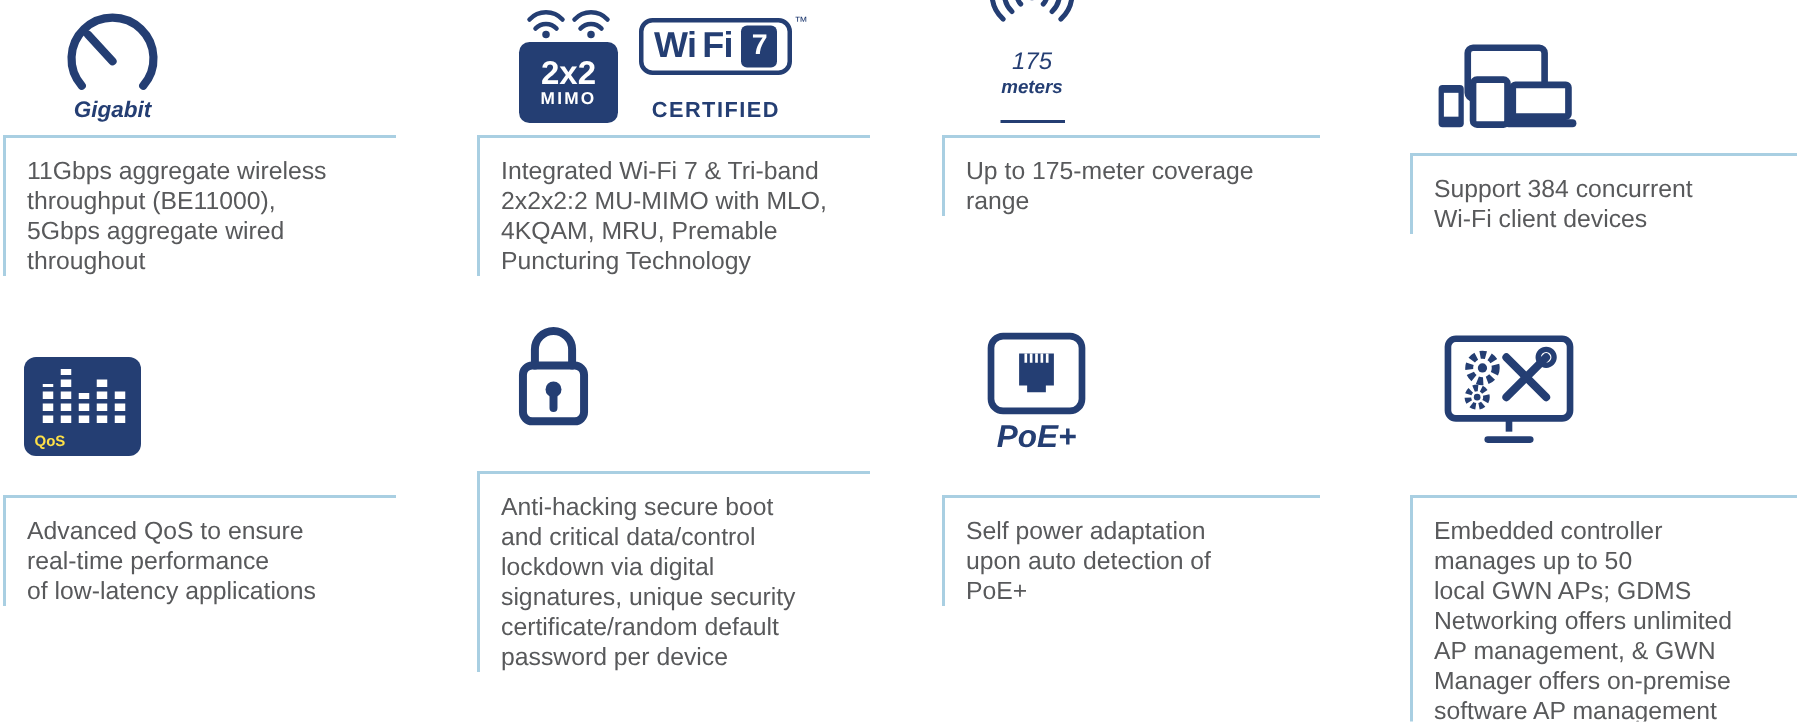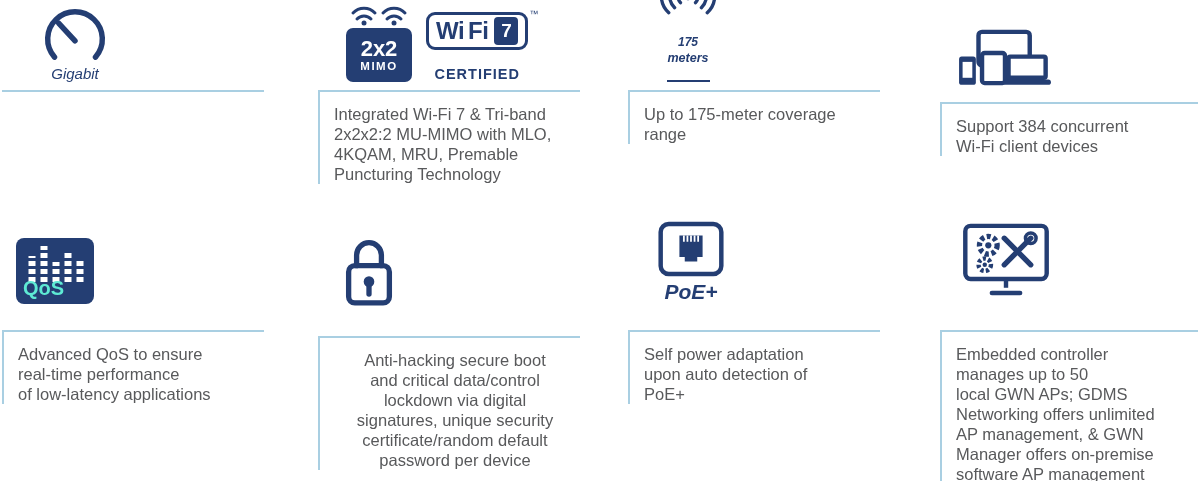--- a/index.html
+++ b/index.html
@@ -22,47 +22,47 @@
     border-left:2px solid var(--line);
     padding:12px 4px 0 14px;
     color:var(--text);font-size:16.5px;line-height:20px;
     white-space:pre-line;
   }
   .icon{color:var(--navy);}
   svg{display:block;}
 
   
   .gauge-wrap{display:flex;flex-direction:column;align-items:center;}
-  .gauge-label{font-size:15px;font-weight:normal;font-style:italic;color:var(--navy);margin-top:1px;}
+  .gauge-label{font-size:15px;font-weight:bold;font-style:italic;color:var(--navy);margin-top:1px;}
 
   
   .mimo-group{display:flex;align-items:flex-end;gap:14px;}
   .mimo-stack{display:flex;flex-direction:column;align-items:center;}
   .mimo-box{width:66px;height:54px;background:var(--navy);border-radius:7px;color:#fff;
     display:flex;flex-direction:column;align-items:center;justify-content:center;}
   .mimo-top{font-size:22px;font-weight:bold;line-height:22px;}
   .mimo-bottom{font-size:11.5px;font-weight:bold;letter-spacing:1.5px;line-height:13px;}
   .wifi7-stack{display:flex;flex-direction:column;align-items:center;}
   .wifi7-box{position:relative;display:flex;align-items:center;gap:4px;border:3px solid var(--navy);
     border-radius:9px;padding:2px 7px;background:#fff;}
   .wifi-word{font-size:24px;font-weight:bold;color:var(--navy);letter-spacing:-0.5px;}
   .seven-box{width:24px;height:28px;background:var(--navy);border-radius:4px;color:#fff;
     font-weight:bold;font-size:19px;display:flex;align-items:center;justify-content:center;margin-left:2px;}
   .tm-mark{position:absolute;top:-6px;right:-13px;font-size:9px;color:var(--navy);}
   .certified-label{margin-top:16px;color:var(--navy);font-weight:bold;font-size:14.5px;letter-spacing:1px;}
 
   
   .coverage-stack{display:flex;flex-direction:column;align-items:center;width:96px;}
-  .cov-num{font-size:12px;font-weight:bold;font-style:italic;color:var(--navy);line-height:18px;margin-top:16px;}
+  .cov-num{font-size:16px;font-weight:normal;font-style:italic;color:var(--navy);line-height:18px;margin-top:16px;}
   .cov-unit{font-size:12.5px;font-weight:bold;font-style:italic;color:var(--navy);line-height:15px;
     border-bottom:2px solid var(--navy);padding:0 1px 14px;}
 
   
   .qos-box{position:relative;width:78px;height:66px;background:var(--navy);border-radius:8px;}
-  .qos-label{position:absolute;left:7px;bottom:4px;color:#5eead4;font-weight:bold;font-size:20px;}
+  .qos-label{position:absolute;left:7px;bottom:4px;color:#fde047;font-weight:bold;font-size:10px;}
 
   
   .poe-stack{display:flex;flex-direction:column;align-items:center;}
   .poe-label{margin-top:3px;color:var(--navy);font-weight:bold;font-style:italic;font-size:21px;}
 </style>
 </head>
 <body>
 
 <div>
 
@@ -72,20 +72,24 @@
         <svg width="78" height="56" viewBox="0 0 100 82">
           <g stroke="currentColor" fill="none" stroke-linecap="round">
             <path d="M20 72 A40 40 0 1 1 80 72" stroke-width="8"></path>
             <path d="M50 48 L26 22" stroke-width="8"></path>
           </g>
         </svg>
         <div class="gauge-label">Gigabit</div>
       </div>
     </div>
     <div class="divider"></div>
+    <div class="desc">11Gbps aggregate wireless
+throughput (BE11000),
+5Gbps aggregate wired
+throughout</div>
   </div>
 
   <div class="cell r1" style="left:318px;top:0;width:262px;">
     <div class="icon-zone" style="padding-left:28px;">
       <div class="mimo-group icon">
         <div class="mimo-stack">
           <svg width="60" height="22" viewBox="0 0 60 22">
             <g stroke="currentColor" fill="none" stroke-width="3" stroke-linecap="round">
               <path d="M8 13 A9.5 9.5 0 0 1 22 13"></path>
               <path d="M4 7 A15 15 0 0 1 26 7"></path>
@@ -177,21 +181,21 @@
         </svg>
         <div class="qos-label">QoS</div>
       </div>
     </div>
     <div class="divider"></div>
     <div class="desc">Advanced QoS to ensure
 real-time performance
 of low-latency applications</div>
   </div>
 
-  <div class="cell r2" style="left:318px;top:224px;width:262px;text-align:center;">
+  <div class="cell r2" style="left:318px;top:202px;width:262px;">
     <div class="icon-zone" style="padding-left:20px;">
       <div class="icon">
         <svg width="62" height="78" viewBox="0 0 70 88">
           <g stroke="currentColor" fill="none" stroke-width="6" stroke-linecap="round">
             <path d="M21 38 V26 a14 14 0 0 1 28 0 V38"></path>
             <rect x="12" y="38" width="46" height="42" rx="7"></rect>
             <path d="M35 58 v12"></path>
           </g>
           <circle cx="35" cy="56" r="6" fill="currentColor"></circle>
         </svg>

